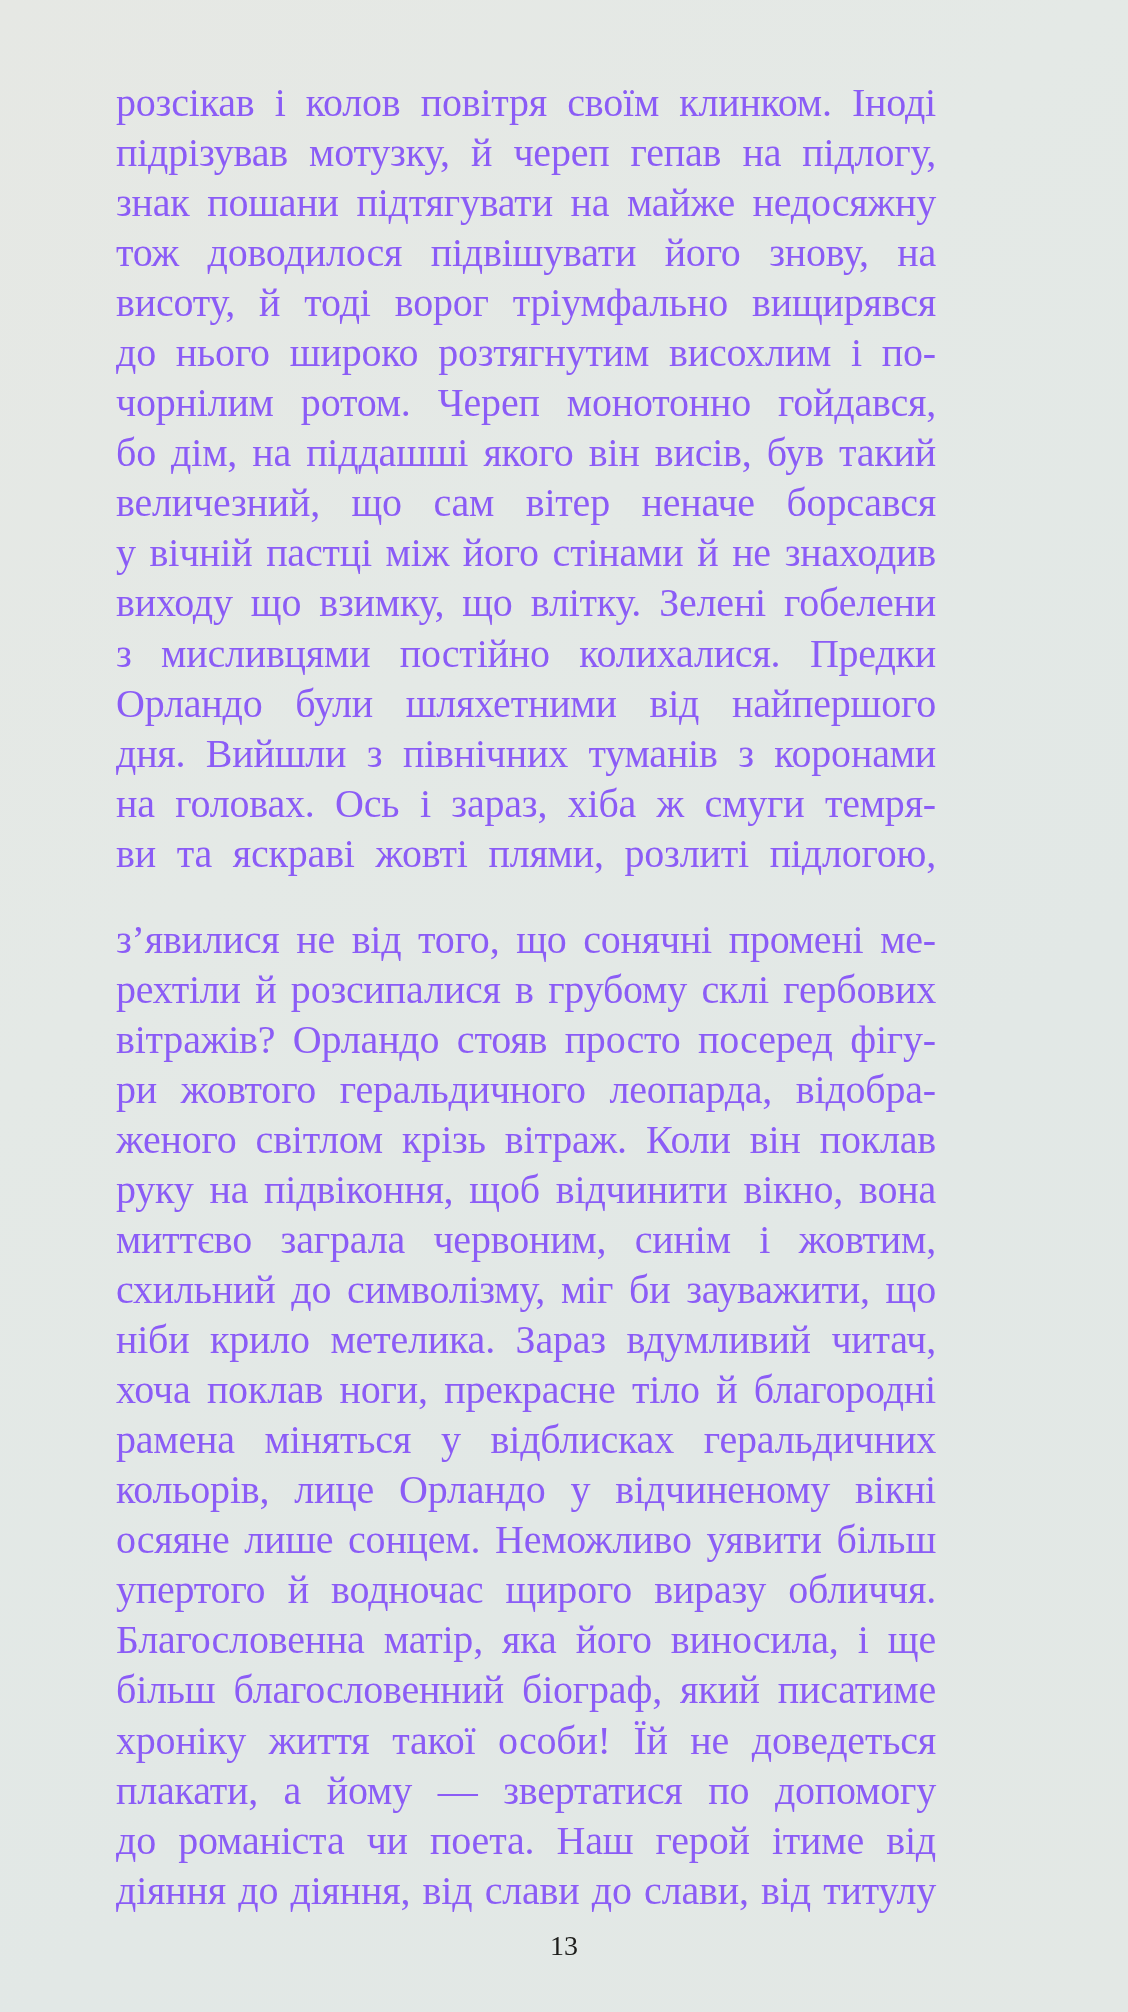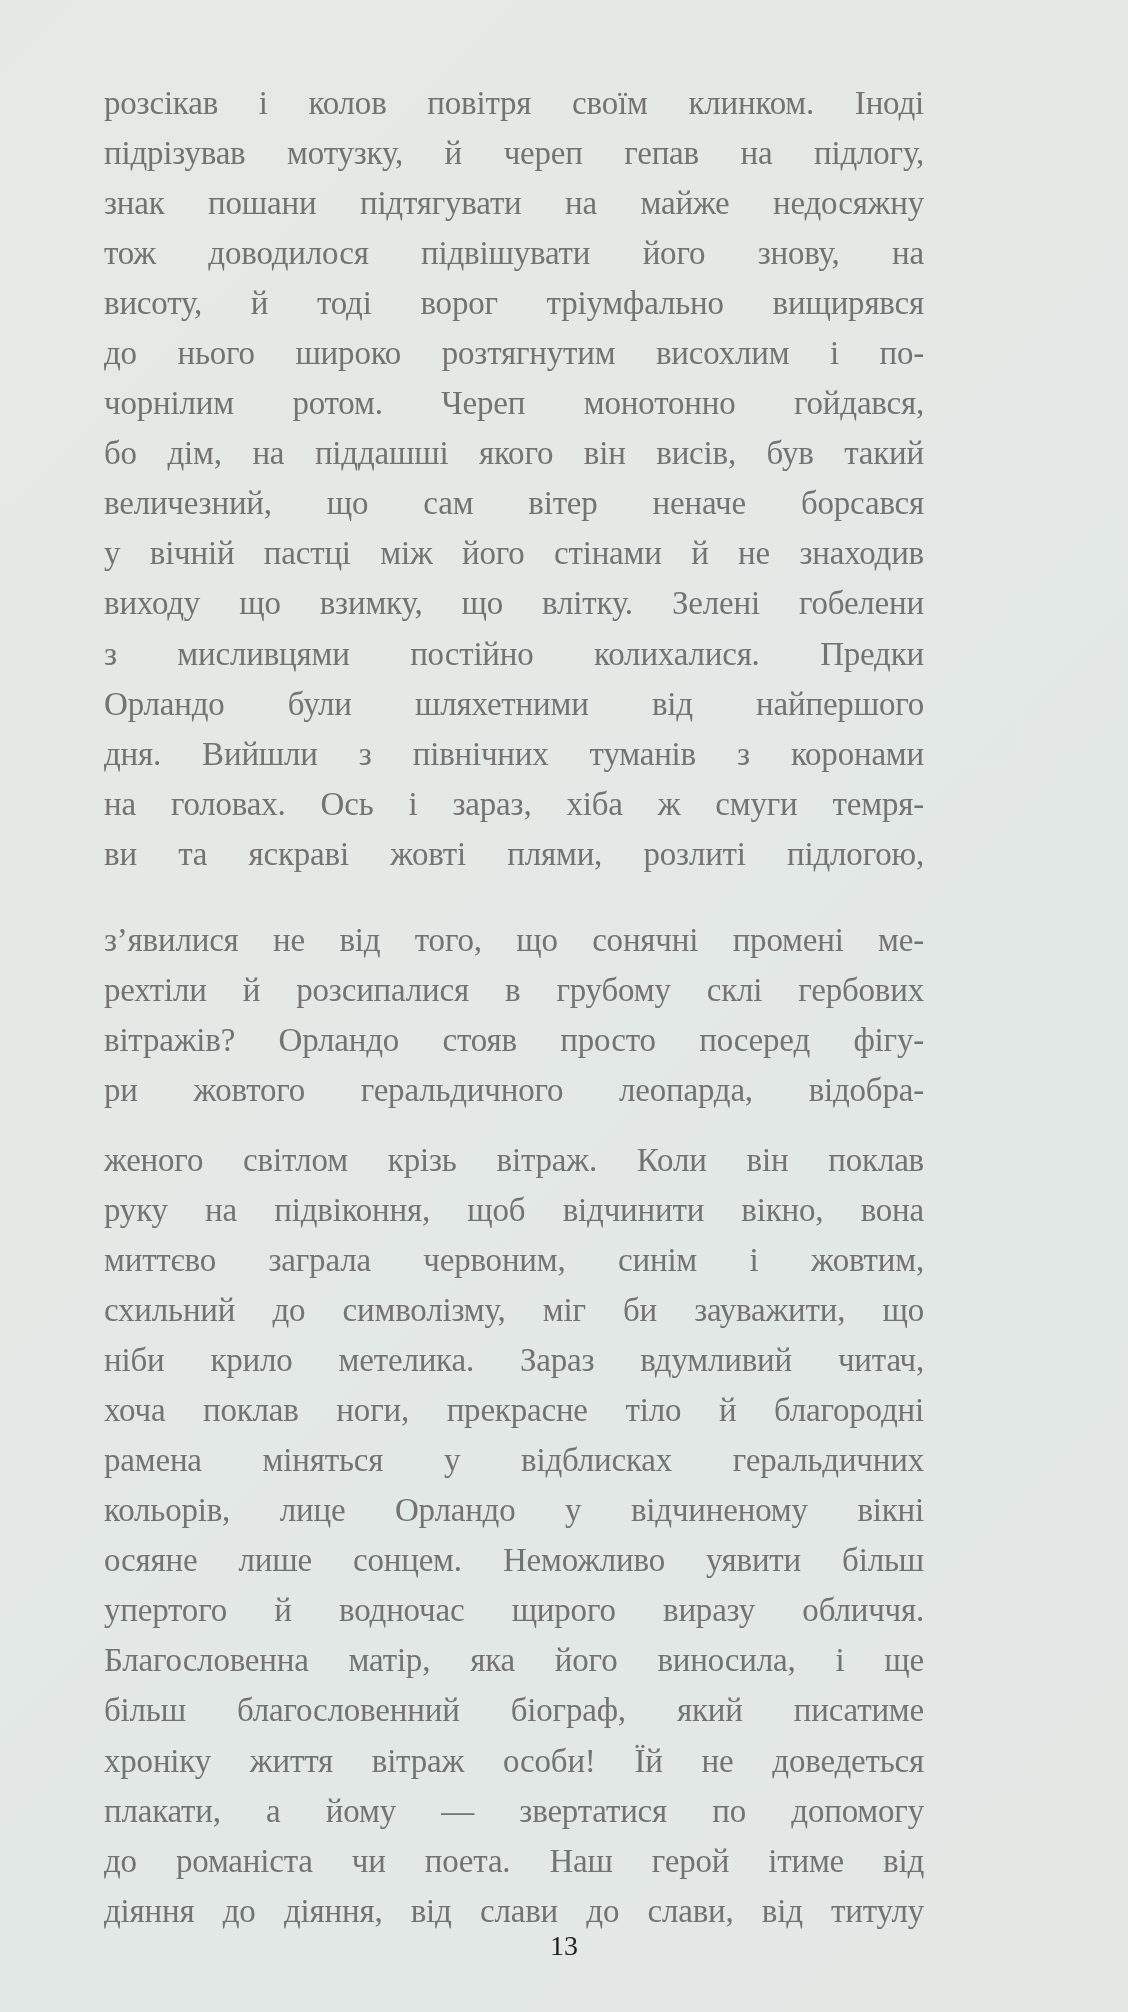--- a/index.html
+++ b/index.html
@@ -15,27 +15,27 @@
     }
     .page {
       position: absolute;
       left: 0;
       top: 0;
       width: 1128px;
       height: 2012px;
     }
     .text-block {
       position: absolute;
-      left: 104px;
+      left: 116px;
       top: 78px;
       width: 820px;
       font-family: "Liberation Serif", "DejaVu Serif", serif;
-      font-size: 33px;
+      font-size: 40px;
       line-height: 57.2px;
-      color: #737373;
+      color: #8b5cf6;
       letter-spacing: -0.2px;
     }
     .line {
       display: block;
       text-align: justify;
       text-align-last: justify;
       white-space: nowrap;
       height: 57.2px;
       overflow: visible;
     }
@@ -76,31 +76,31 @@
       <div class="line" style="height: 50.0556px;"><span class="line-inner">виходу що взимку, що влітку. Зелені гобелени</span></div>
       <div class="line" style="height: 50.0556px;"><span class="line-inner">з мисливцями постійно колихалися. Предки</span></div>
       <div class="line" style="height: 50.0556px;"><span class="line-inner">Орландо були шляхетними від найпершого</span></div>
       <div class="line" style="height: 50.0556px;"><span class="line-inner">дня. Вийшли з північних туманів з коронами</span></div>
       <div class="line" style="height: 50.0556px;"><span class="line-inner">на головах. Ось і зараз, хіба ж смуги темря-</span></div>
       <div class="line" style="height: 50.0556px;"><span class="line-inner">ви та яскраві жовті плями, розлиті підлогою,</span></div>
       <div class="line" style="height: 50.0556px; margin-top: 36px;"><span class="line-inner">з’явилися не від того, що сонячні промені ме-</span></div>
       <div class="line" style="height: 50.0556px;"><span class="line-inner">рехтіли й розсипалися в грубому склі гербових</span></div>
       <div class="line" style="height: 50.0556px;"><span class="line-inner">вітражів? Орландо стояв просто посеред фігу-</span></div>
       <div class="line" style="height: 50.0556px;"><span class="line-inner">ри жовтого геральдичного леопарда, відобра-</span></div>
-      <div class="line" style="height: 50.0556px; margin-top: 20px;"><span class="line-inner">женого світлом крізь вітраж. Коли він поклав</span></div>
+      <div class="line" style="height: 50.0556px;"><span class="line-inner">женого світлом крізь вітраж. Коли він поклав</span></div>
       <div class="line" style="height: 50.0556px;"><span class="line-inner">руку на підвіконня, щоб відчинити вікно, вона</span></div>
       <div class="line" style="height: 50.0556px;"><span class="line-inner">миттєво заграла червоним, синім і жовтим,</span></div>
       <div class="line" style="height: 50.0556px;"><span class="line-inner">схильний до символізму, міг би зауважити, що</span></div>
       <div class="line" style="height: 50.0556px;"><span class="line-inner">ніби крило метелика. Зараз вдумливий читач,</span></div>
       <div class="line" style="height: 50.0556px;"><span class="line-inner">хоча поклав ноги, прекрасне тіло й благородні</span></div>
       <div class="line" style="height: 50.0556px;"><span class="line-inner">рамена міняться у відблисках геральдичних</span></div>
       <div class="line" style="height: 50.0556px;"><span class="line-inner">кольорів, лице Орландо у відчиненому вікні</span></div>
       <div class="line" style="height: 50.0556px;"><span class="line-inner">осяяне лише сонцем. Неможливо уявити більш</span></div>
       <div class="line" style="height: 50.0556px;"><span class="line-inner">упертого й водночас щирого виразу обличчя.</span></div>
       <div class="line" style="height: 50.0556px;"><span class="line-inner">Благословенна матір, яка його виносила, і ще</span></div>
       <div class="line" style="height: 50.0556px;"><span class="line-inner">більш благословенний біограф, який писатиме</span></div>
-      <div class="line" style="height: 50.0556px;"><span class="line-inner">хроніку життя вітраж особи! Їй не доведеться</span></div>
+      <div class="line" style="height: 50.0556px;"><span class="line-inner">хроніку життя такої особи! Їй не доведеться</span></div>
       <div class="line" style="height: 50.0556px;"><span class="line-inner">плакати, а йому — звертатися по допомогу</span></div>
       <div class="line" style="height: 50.0556px;"><span class="line-inner">до романіста чи поета. Наш герой ітиме від</span></div>
       <div class="line" style="height: 50.0556px;"><span class="line-inner">діяння до діяння, від слави до слави, від титулу</span></div>
     </div>
   <div class="page-number">13</div>
 </div>
 
 </body></html>

